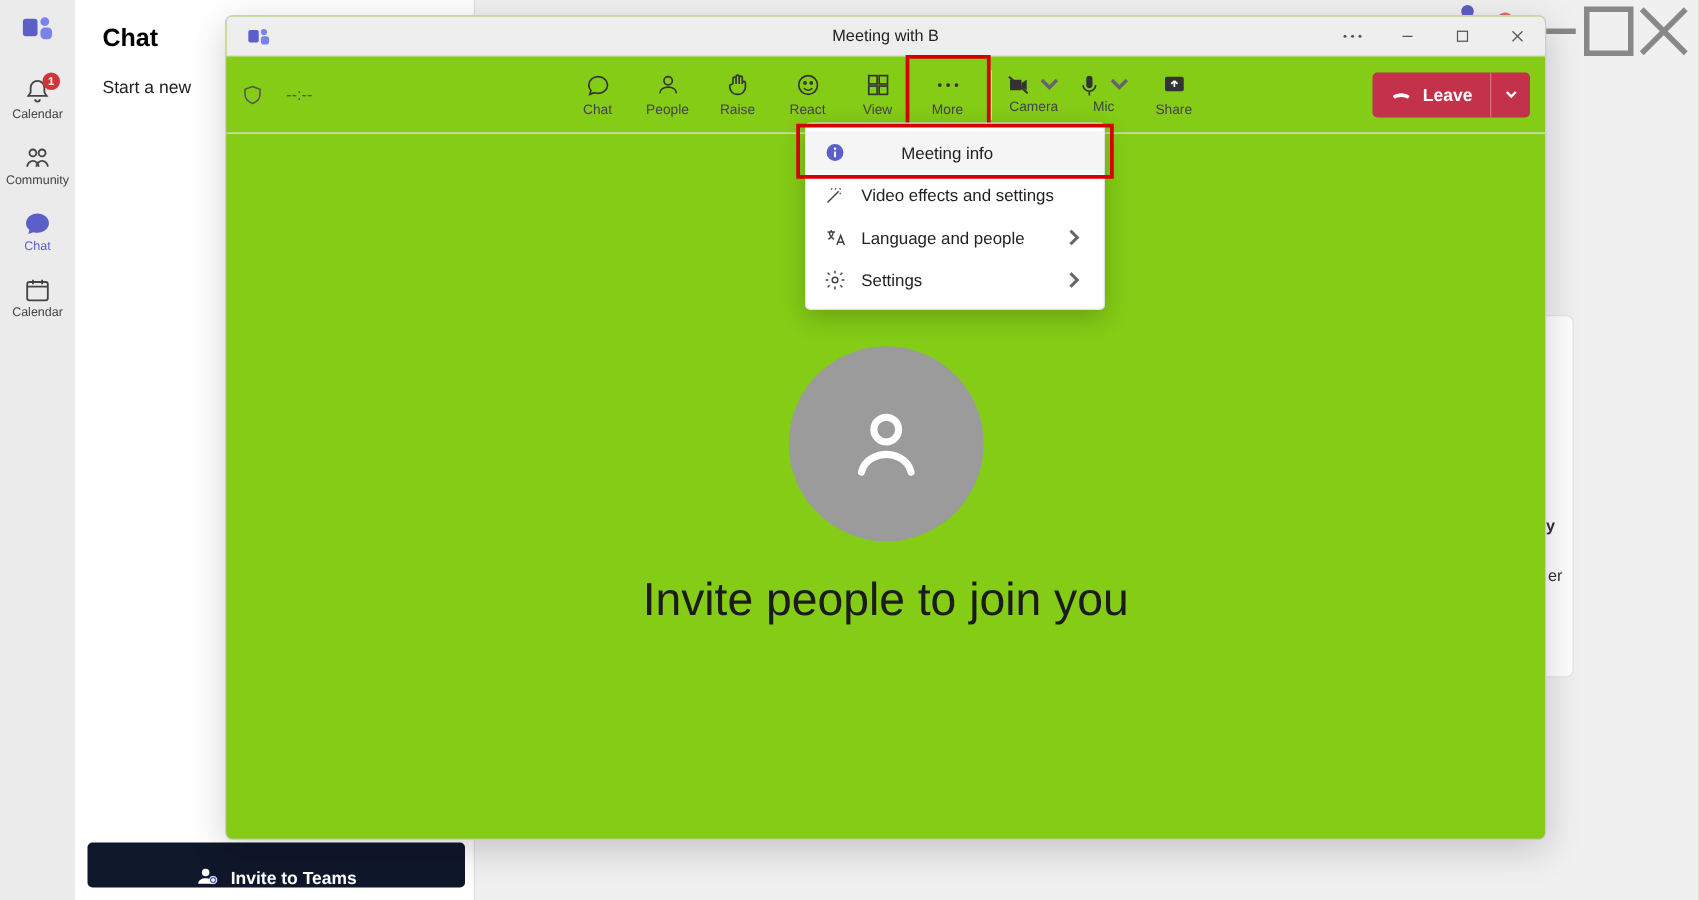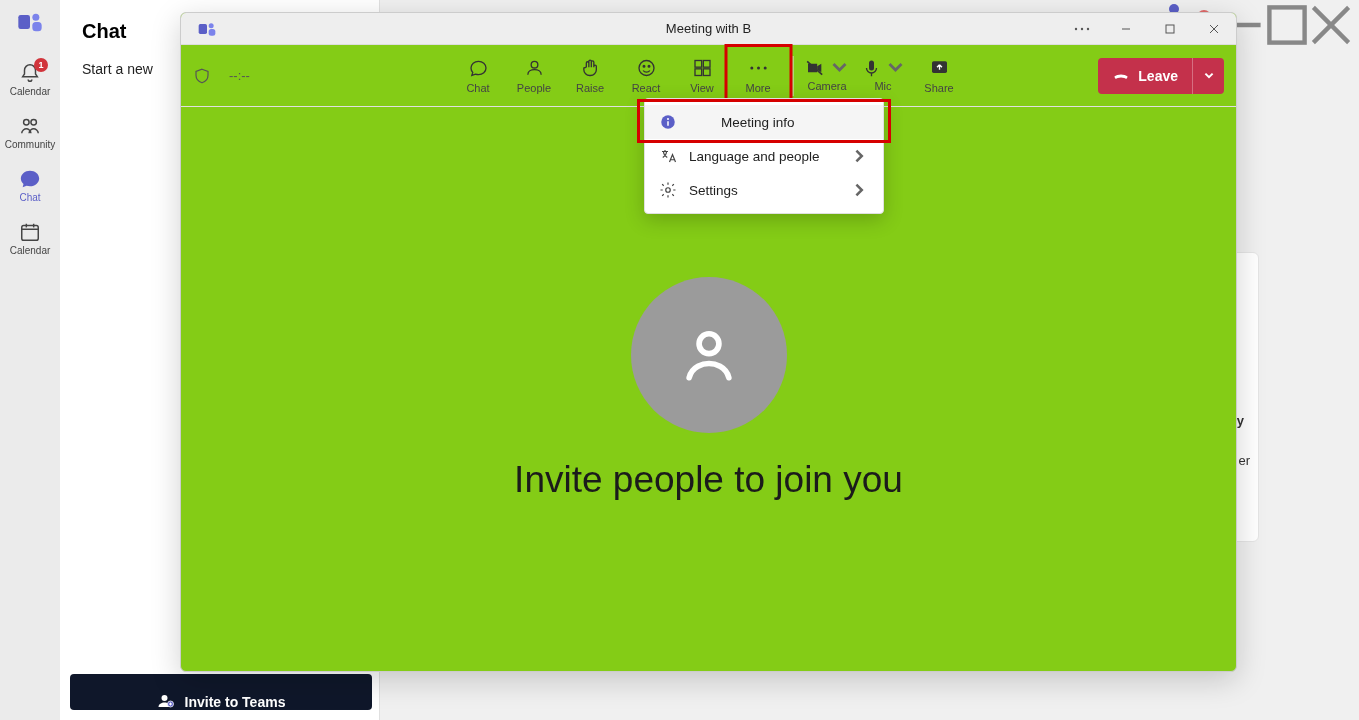--- a/index.html
+++ b/index.html
@@ -316,20 +316,26 @@
   <div class="dd-item hl">
     <svg viewBox="0 0 24 24">
         <circle cx="12" cy="12" r="9" fill="#5b5fc7"></circle>
         <circle cx="12" cy="8" r="1.3" fill="#fff"></circle>
         <rect x="11" y="11" width="2" height="6" fill="#fff"></rect>
       </svg>
     <span>Meeting info</span>
   </div>
   <div class="dd-item">
     <svg viewBox="0 0 24 24" fill="none" stroke="#444" stroke-width="1.6">
+        <path d="M4 20L16 8m-4-3l1 1m4 0l1-1m-1 5l1 1m-9-5l-1-1"></path>
+      </svg>
+    <span>Video effects and settings</span>
+  </div>
+  <div class="dd-item">
+    <svg viewBox="0 0 24 24" fill="none" stroke="#444" stroke-width="1.6">
         <path d="M4 6h8M8 4v2M6 6c0 3 2 6 5 8M10 6c0 3-2 6-5 8M14 20l4-10 4 10M15.5 17h5"></path>
       </svg>
     <span>Language and people</span>
     <svg class="dd-chev" width="12" height="12" viewBox="0 0 10 10">
         <path d="M3 2l3 3-3 3" fill="none" stroke="currentColor" stroke-width="1.4"></path>
       </svg>
   </div>
   <div class="dd-item">
     <svg viewBox="0 0 24 24" fill="none" stroke="#444" stroke-width="1.6">
         <circle cx="12" cy="12" r="3"></circle>

